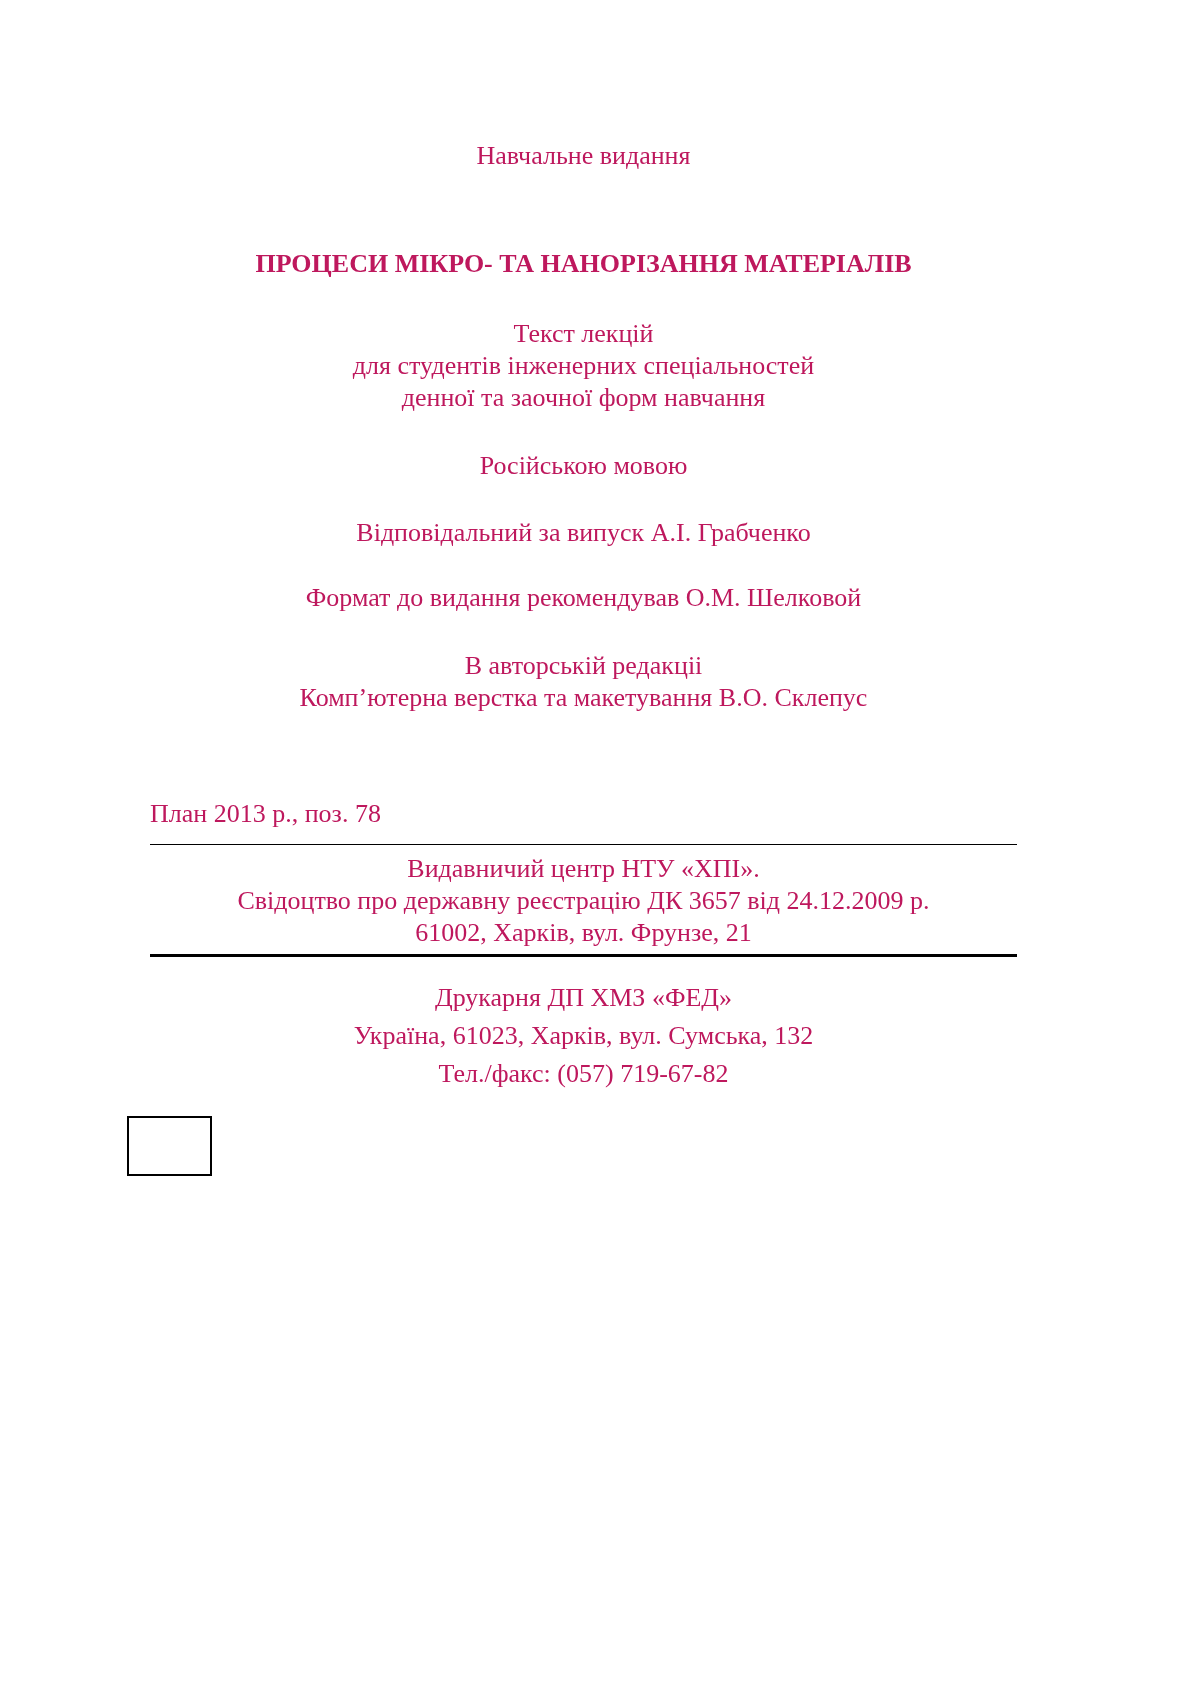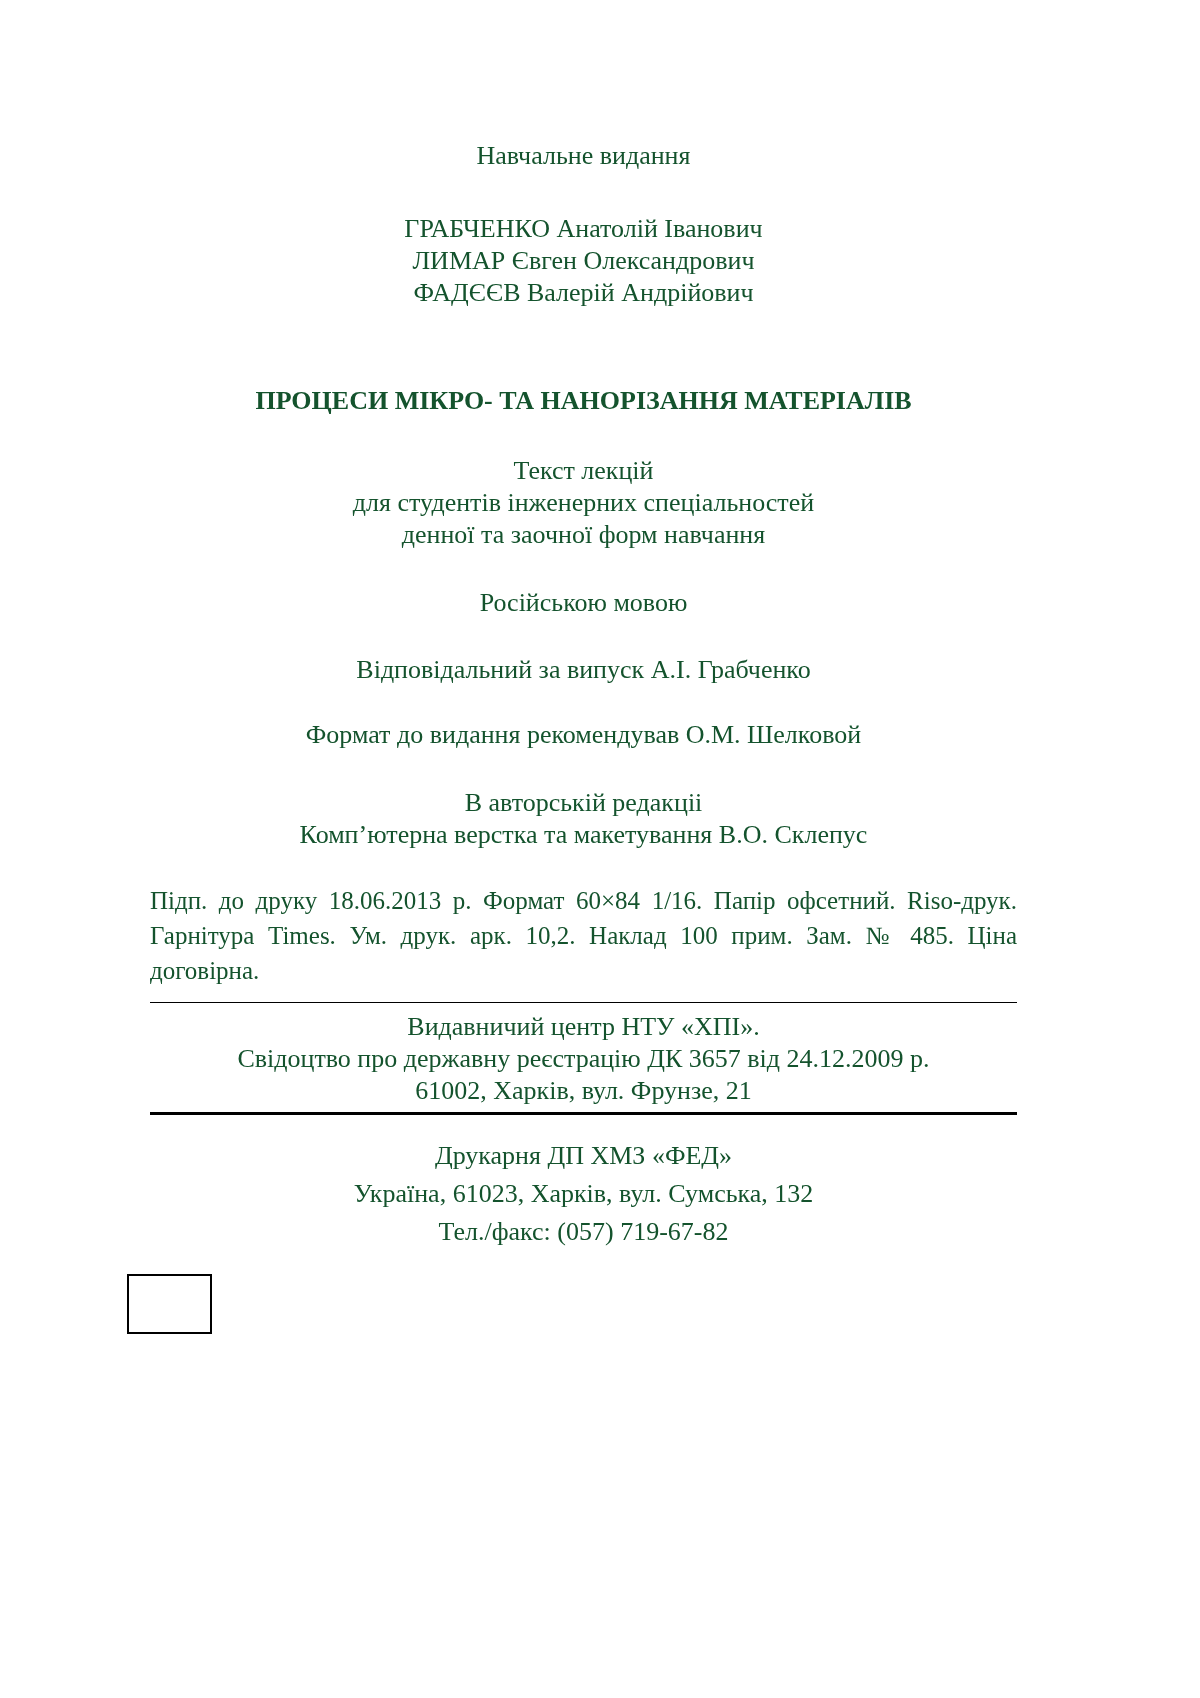--- a/index.html
+++ b/index.html
@@ -4,21 +4,21 @@
 <style>
   html, body {
     margin: 0;
     padding: 0;
     background: #ffffff;
   }
   .page {
     width: 1200px;
     height: 1698px;
     background: #ffffff;
-    color: #14532d;
+    color: #be185d;
     font-family: "Liberation Serif", "DejaVu Serif", serif;
     box-sizing: border-box;
     padding: 140px 183px 0 150px;
     position: relative;
     overflow: hidden;
   }
   .c { text-align: center; }
   .l { text-align: left; }
   .t { font-size: 26px; line-height: 32px; }
   .authors-block { margin-top: 41px; }
@@ -69,47 +69,42 @@
     box-sizing: border-box;
   }
 </style>
 </head>
 <body>
 
 <div class="page">
 
   <div class="t c">Навчальне видання</div>
 
-  <div class="authors-block c">
-    <div class="author-line">ГРАБЧЕНКО Анатолій Іванович</div>
-    <div class="author-line">ЛИМАР Євген Олександрович</div>
-    <div class="author-line">ФАДЄЄВ Валерій Андрійович</div>
-  </div>
 
   <div class="book-title c">ПРОЦЕСИ МІКРО- ТА НАНОРІЗАННЯ МАТЕРІАЛІВ</div>
 
   <div class="t c subtitle">Текст лекцій</div>
 
   <div class="audience c">
     <div class="t">для студентів інженерних спеціальностей</div>
     <div class="t">денної та заочної форм навчання</div>
   </div>
 
   <div class="t c language">Російською мовою</div>
 
   <div class="t c responsible">Відповідальний за випуск А.І. Грабченко</div>
 
   <div class="t c recommended">Формат до видання рекомендував О.М. Шелковой</div>
 
   <div class="t c edition-note">В авторській редакціі</div>
 
   <div class="t c layout-credit">Комп’ютерна верстка та макетування В.О. Склепус</div>
 
+  <div class="t l plan-line">План 2013 р., поз. 78</div>
 
-  <div class="print-info">Підп. до друку 18.06.2013 р. Формат 60×84 1/16. Папір офсетний. Riso-друк. Гарнітура Times. Ум. друк. арк. 10,2. Наклад 100 прим. Зам. № 485. Ціна договірна.</div>
 
   <hr class="thin-rule">
 
   <div class="publisher-block c">
     <div class="t">Видавничий центр НТУ «ХПІ».</div>
     <div class="t">Свідоцтво про державну реєстрацію ДК 3657 від 24.12.2009 р.</div>
     <div class="t">61002, Харків, вул. Фрунзе, 21</div>
   </div>
 
   <hr class="thick-rule">

